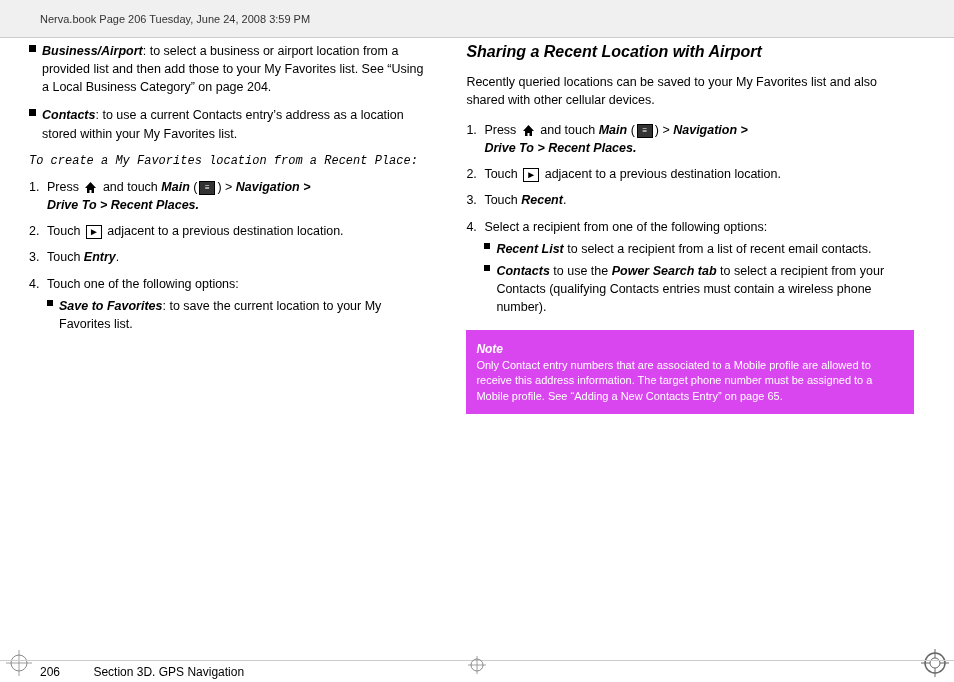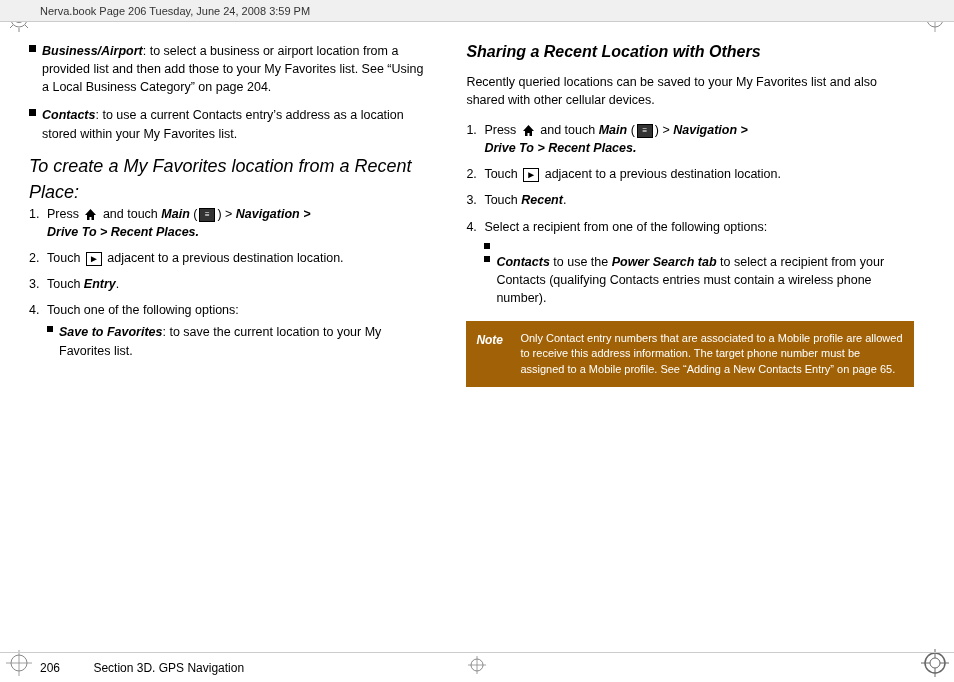--- a/index.html
+++ b/index.html
@@ -30,21 +30,21 @@
       color: #555;
     }
     .crosshair-icon.tr { top: 4px; right: 4px; }
     .crosshair-icon.bl { bottom: 4px; left: 4px; }
     .crosshair-icon.br { bottom: 4px; right: 4px; }
 
     
     .header-bar {
       position: absolute;
       top: 0; left: 0; right: 0;
-      height: 22px;
+      height: 38px;
       background: #f0f0f0;
       border-bottom: 1px solid #ccc;
       display: flex;
       align-items: center;
       padding: 0 40px;
       font-size: 11px;
       color: #333;
     }
 
     
@@ -84,21 +84,23 @@
       margin-right: 6px;
       flex-shrink: 0;
     }
 
     
     .bold-italic { font-weight: bold; font-style: italic; }
 
     
     .italic-heading {
       font-style: italic;
-      font-size: 18px;
+      font-size: 12px;
+      margin-bottom: 8px;
+      font-family: Liberation Mono, monospace;
     }
 
     
     .numbered-item {
       display: flex;
       margin-bottom: 8px;
       align-items: flex-start;
     }
     .num-label {
       min-width: 18px;
@@ -129,47 +131,48 @@
     .section-title {
       font-size: 16px;
       font-style: italic;
       font-weight: bold;
       margin-bottom: 10px;
       line-height: 1.3;
     }
 
     
     .note-box {
-      background: #a16207;
+      background: #d946ef;
       color: #fff;
       padding: 10px 10px;
       margin-top: 14px;
       display: flex;
       font-size: 11.5px;
       line-height: 1.4;
+      flex-direction: column;
     }
     .note-label {
       font-style: italic;
       font-weight: bold;
       color: #fff;
       min-width: 38px;
       font-size: 12px;
       margin-right: 6px;
       padding-top: 1px;
     }
     .note-content {
       flex: 1;
       font-size: 11px;
     }
 
     
     .footer-bar {
       position: absolute;
       bottom: 0; left: 0; right: 0;
-      height: 30px;
+      height: 22px;
       border-top: 1px solid #ccc;
       display: flex;
       align-items: center;
       padding: 0 40px;
       font-size: 12px;
     }
 
     
     .mt4 { margin-top: 4px; }
     .mt8 { margin-top: 8px; }
@@ -280,21 +283,21 @@
             <span class="bold-italic">Save to Favorites</span><span>: to save the current location to your My Favorites list.</span>
           </div>
         </div>
       </div>
     </div>
 
   </div>
 
   <div class="right-col">
 
-    <div class="section-title">Sharing a Recent Location with Others</div>
+    <div class="section-title">Sharing a Recent Location with Airport</div>
 
     <p style="margin-bottom:12px; line-height:1.45;">Recently queried locations can be saved to your My Favorites list and also shared with other cellular devices.</p>
 
     <div class="numbered-item">
       <span class="num-label">1.</span>
       <div class="num-content">
         Press <span style="display:inline-block;width:13px;height:13px;vertical-align:middle;margin:0 2px;">
           <svg width="13" height="13" viewBox="0 0 13 13">
               <polygon points="6.5,1 12,7 10,7 10,12 7.5,12 7.5,9 5.5,9 5.5,12 3,12 3,7 1,7" fill="#000"></polygon>
             </svg>
@@ -316,20 +319,23 @@
       </div>
     </div>
 
     <div class="numbered-item">
       <span class="num-label">4.</span>
       <div class="num-content">
         <span>Select a recipient from one of the following options:</span>
         
         <div class="sub-bullet mt4">
           <div class="sub-bullet-sq"></div>
+          <div>
+            <span class="bold-italic">Recent List</span><span> to select a recipient from a list of recent email contacts.</span>
+          </div>
         </div>
         <div class="sub-bullet mt4">
           <div class="sub-bullet-sq"></div>
           <div>
             <span class="bold-italic">Contacts</span><span> to use the</span> <span class="bold-italic">Power Search tab</span><span> to select a recipient from your Contacts (qualifying Contacts entries must contain a wireless phone number).</span>
           </div>
         </div>
       </div>
     </div>
 

